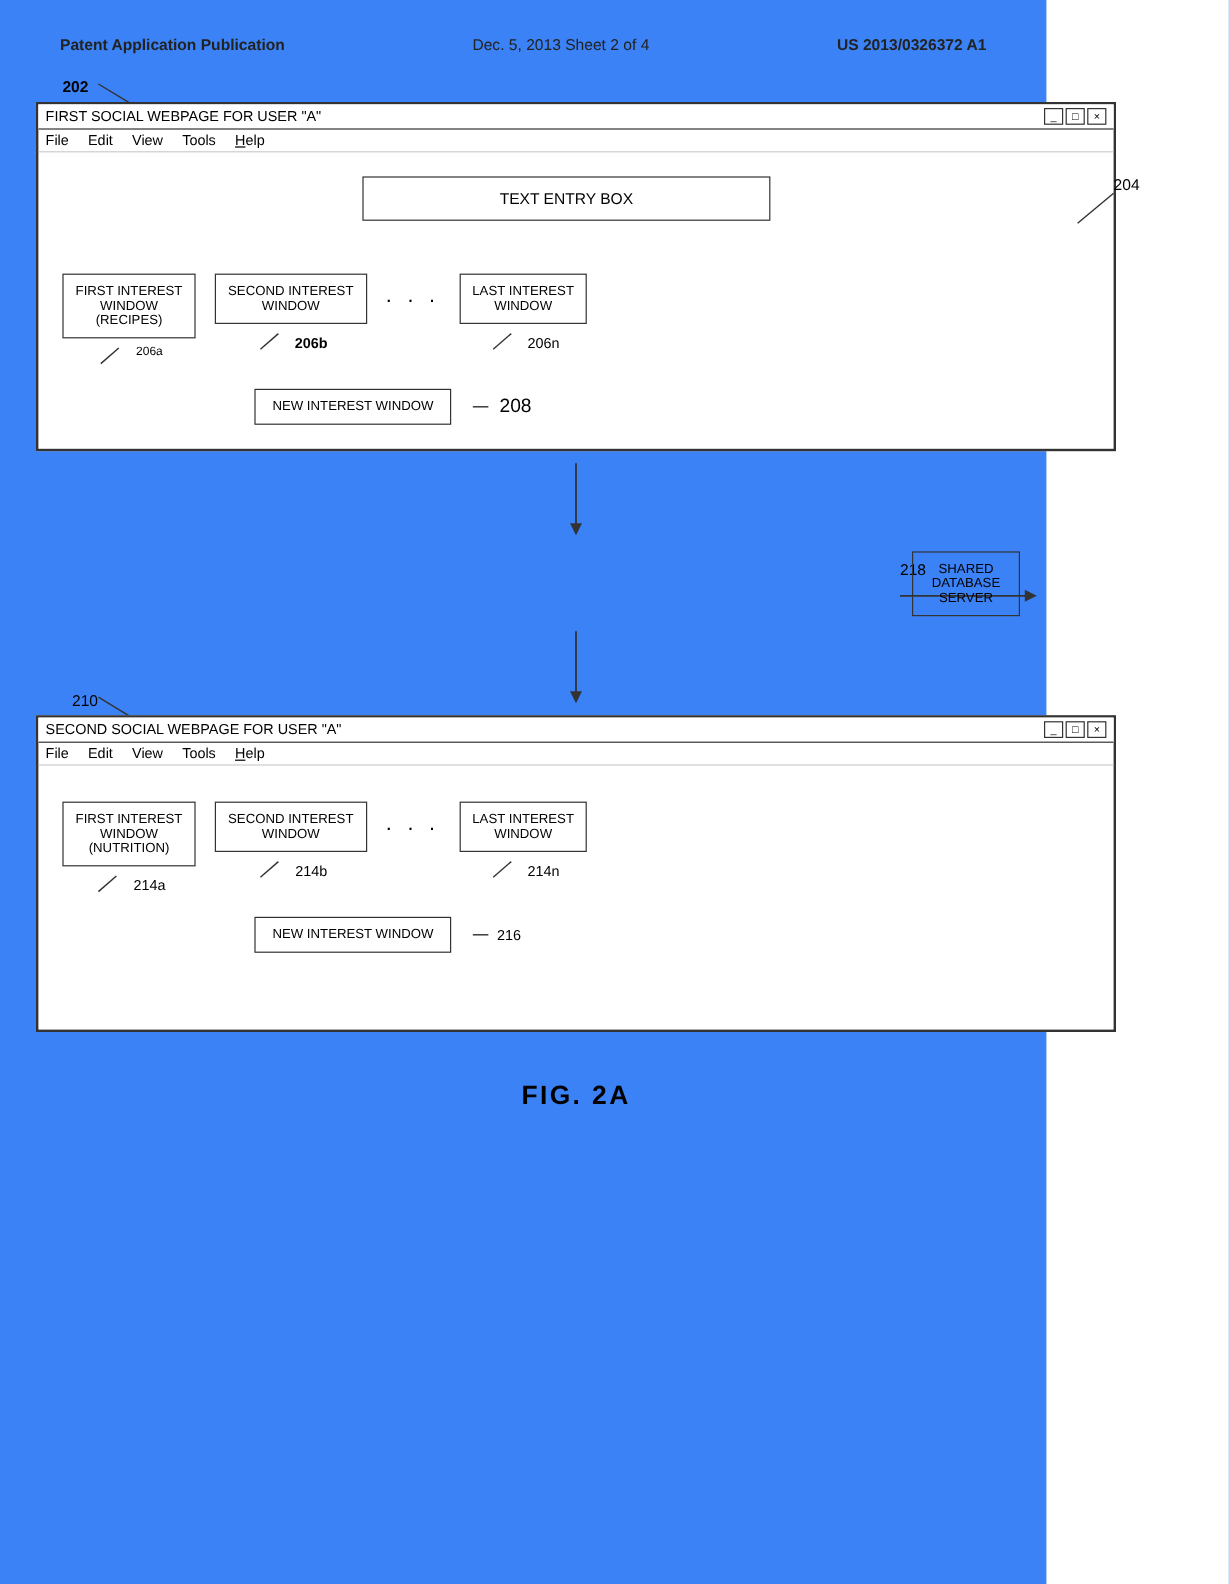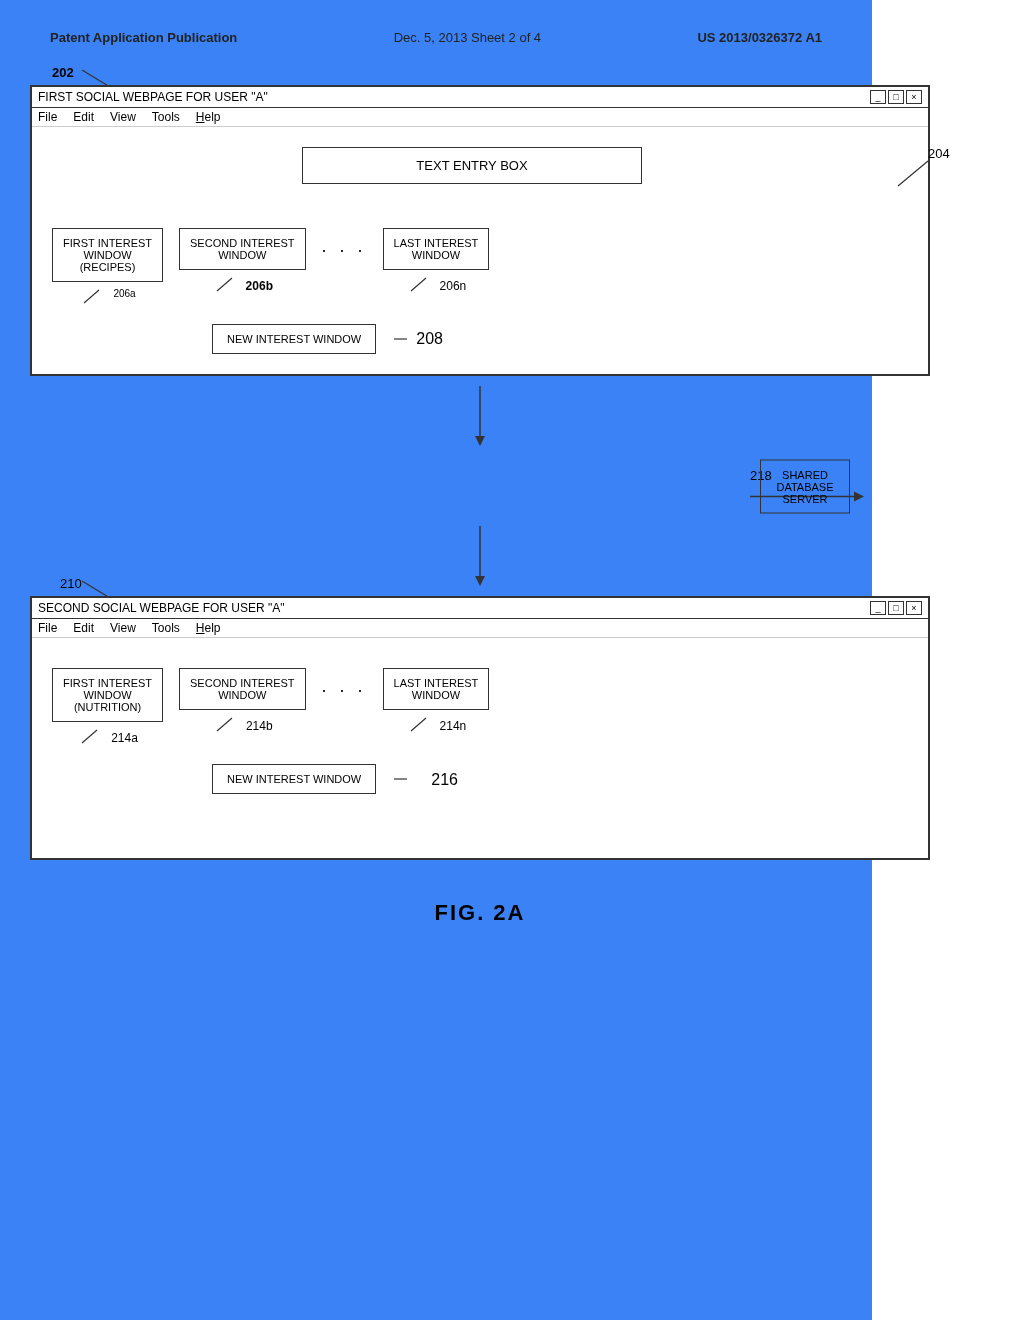--- a/index.html
+++ b/index.html
@@ -357,21 +357,21 @@
                   <svg style="width:30px;height:20px;overflow:visible;">
                     <line x1="20" y1="2" x2="5" y2="15" stroke="#333" stroke-width="1.2"></line>
                   </svg>
                   <span>214n</span>
                 </div>
               </div>
             </div>
 
             <div style="display:flex;align-items:center;margin-top:16px;gap:16px;margin-left:160px;">
               <div class="new-interest-box">NEW INTEREST WINDOW</div>
-              <div style="font-size:16px;display:flex;align-items:flex-end;gap:19px;">
+              <div style="font-size:12px;display:flex;align-items:center;gap:2px;">
                 <svg style="width:20px;height:20px;overflow:visible;">
                   <line x1="2" y1="10" x2="15" y2="10" stroke="#333" stroke-width="1.2"></line>
                 </svg>
                 <span>216</span>
               </div>
             </div>
           </div>
         </div>
       </div>
     </div>

